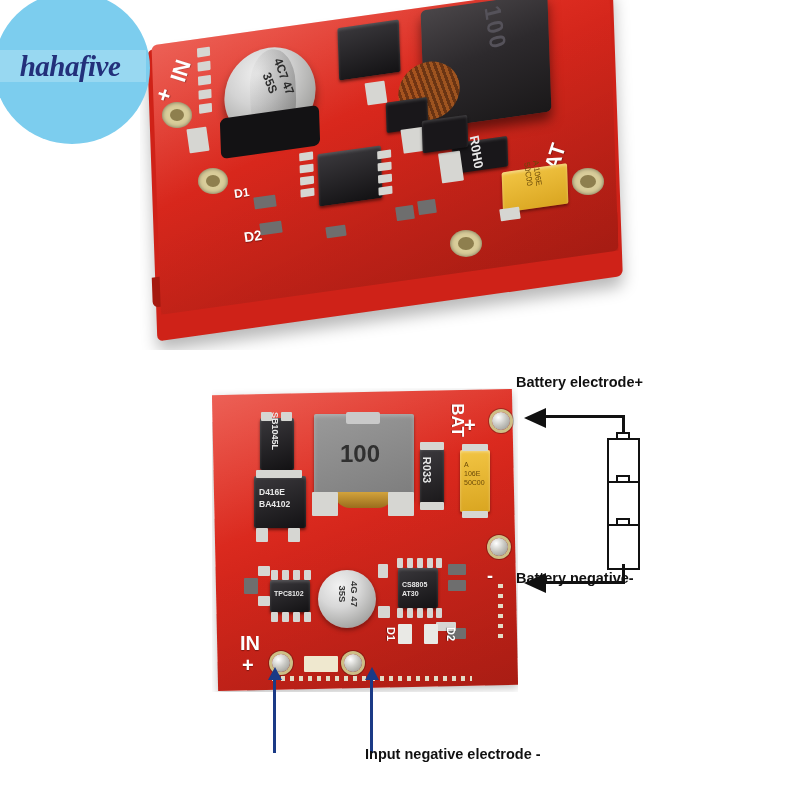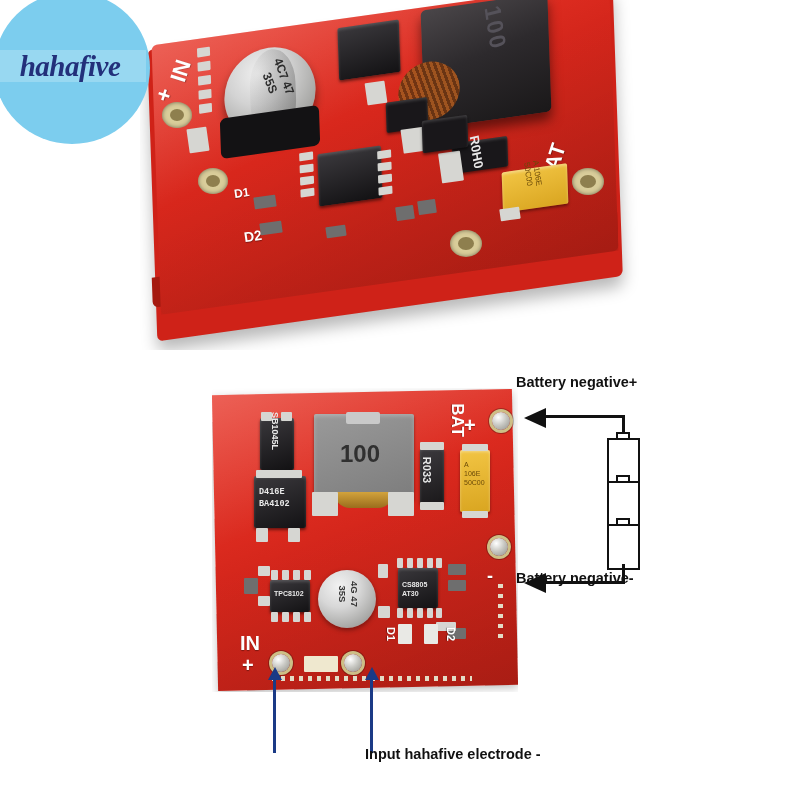--- a/index.html
+++ b/index.html
@@ -184,21 +184,21 @@
       <div class="pcb-sheen"></div>
     </div>
 
     <div class="blk" style="left:48px;top:30px;width:34px;height:52px;background:linear-gradient(160deg,#3a383c,#121113);">
       <span class="lbl-dark" style="left:-4px;top:8px;font-size:9px;transform:rotate(90deg);white-space:nowrap;">SB1045L</span>
     </div>
     <div class="tin" style="left:49px;top:24px;width:11px;height:9px;"></div>
     <div class="tin" style="left:69px;top:24px;width:11px;height:9px;"></div>
 
     <div class="blk" style="left:42px;top:88px;width:52px;height:52px;background:linear-gradient(160deg,#3b393d,#131214);">
-      <span class="lbl-dark" style="left:5px;top:10px;width:44px;font-size:8.5px;line-height:12px;font-family:Liberation Mono, monospace;">D416E BA4102</span>
+      <span class="lbl-dark" style="left:5px;top:10px;width:44px;font-size:8.5px;line-height:12px;">D416E BA4102</span>
     </div>
     <div class="tin" style="left:44px;top:82px;width:46px;height:8px;"></div>
     <div class="tin" style="left:44px;top:140px;width:12px;height:14px;"></div>
     <div class="tin" style="left:76px;top:140px;width:12px;height:14px;"></div>
 
     <div class="gray" style="left:102px;top:26px;width:100px;height:86px;
                 background:linear-gradient(160deg,#9a9a9a,#7c7c7c);">
       <span style="position:absolute;left:26px;top:26px;font-size:24px;font-weight:bold;color:#303030;
                    font-family:'Liberation Sans',sans-serif;">100</span>
       <div style="position:absolute;left:32px;top:-2px;width:34px;height:12px;background:#c9c9c9;border-radius:2px;"></div>
@@ -292,21 +292,21 @@
     <div style="position:absolute;left:60px;top:288px;width:200px;height:6px;">
       <div style="position:absolute;left:0;top:0;width:200px;height:5px;
                   background:repeating-linear-gradient(90deg,#e3dcc6 0 4px,transparent 4px 9px);"></div>
     </div>
     <div style="position:absolute;left:286px;top:196px;width:5px;height:60px;
                 background:repeating-linear-gradient(180deg,#e3dcc6 0 4px,transparent 4px 10px);"></div>
   </div>
 
   <div style="position:absolute;left:500px;top:370px;width:300px;height:250px;">
 
-    <div class="annot" style="left:16px;top:4px;">Battery negative+</div>
+    <div class="annot" style="left:16px;top:4px;">Battery electrode+</div>
     <div class="annot" style="left:16px;top:200px;">Battery negative-</div>
 
     <div class="arrow-left" style="left:24px;top:38px;"></div>
     <div class="wire" style="left:45px;top:45px;width:80px;height:3px;"></div>
     <div class="wire" style="left:122px;top:45px;width:3px;height:22px;"></div>
 
     <div>
       <div class="batt-nub" style="left:116px;top:62px;width:10px;height:7px;"></div>
       <div class="batt-cell" style="left:107px;top:68px;width:29px;height:42px;"></div>
     </div>
@@ -325,16 +325,16 @@
   </div>
 
   <div style="position:absolute;left:150px;top:660px;width:420px;height:110px;">
 
     <div class="arrow-up" style="left:118px;top:7px;"></div>
     <div class="wire-blue" style="left:123px;top:19px;width:3px;height:74px;"></div>
 
     <div class="arrow-up" style="left:215px;top:7px;"></div>
     <div class="wire-blue" style="left:220px;top:19px;width:3px;height:74px;"></div>
 
-    <div class="annot" style="left:215px;top:86px;">Input hahafive electrode -</div>
+    <div class="annot" style="left:215px;top:86px;">Input negative electrode -</div>
   </div>
 
 </div>
 
 </body></html>

